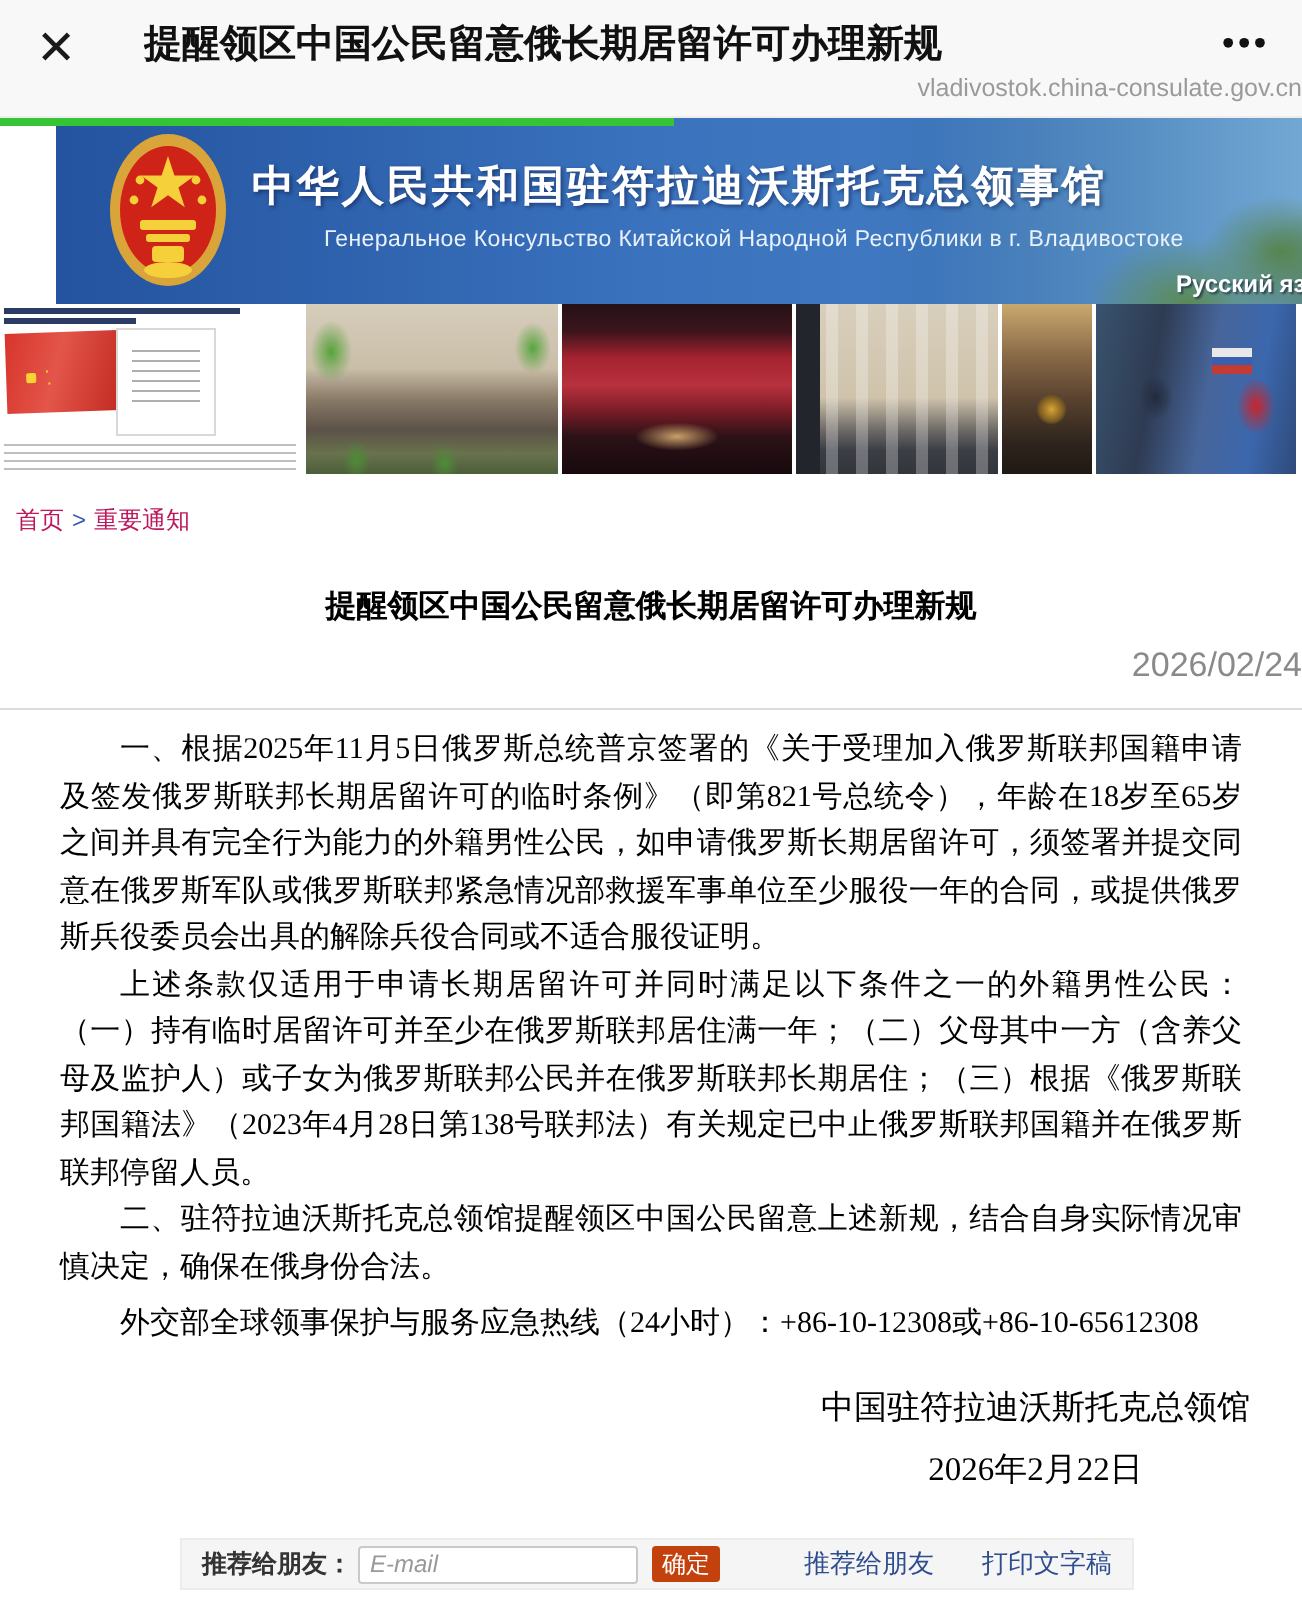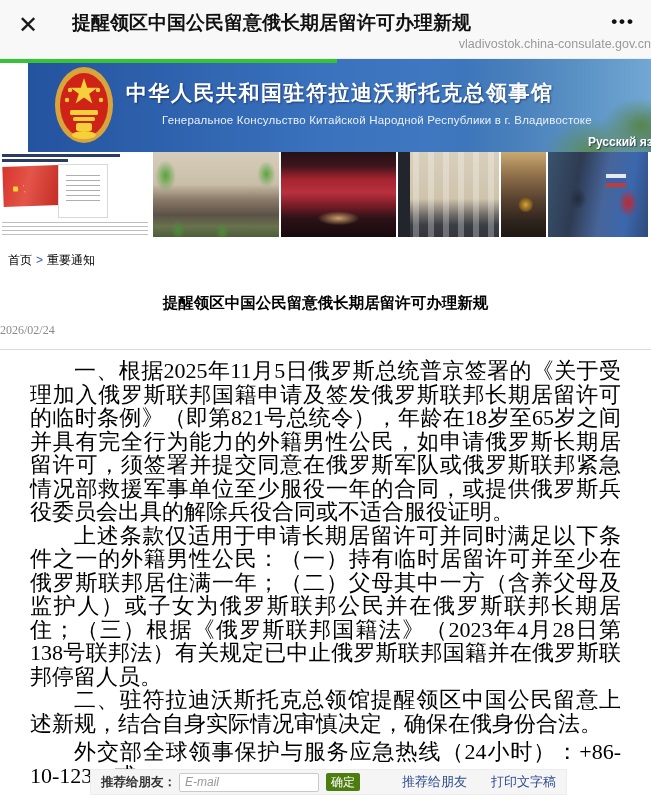--- a/index.html
+++ b/index.html
@@ -78,42 +78,42 @@
       linear-gradient(180deg,#e8e8e8 0 33%,#3a5fae 33% 66%,#c23b34 66% 100%),
       radial-gradient(15px 22px at 80% 60%, #c8252b 0%, rgba(200,37,43,0) 65%),
       radial-gradient(12px 16px at 30% 55%, #222c3e 0%, rgba(34,44,62,0) 70%),
       linear-gradient(100deg,#39536e 0%,#2e3b52 30%,#47659a 55%,#3b67ad 78%,#2f4a7a 100%);
       background-size:20px 13px,100% 100%,100% 100%,100% 100%;
       background-position:58px 22px,0 0,0 0,0 0;background-repeat:no-repeat;}
 
   
   .content{position:absolute;top:237px;left:0;width:651px;}
   .breadcrumb{margin:15px 0 0 8px;font-size:12px;color:#3a5aa8;}
-  .breadcrumb a{color:#000000;text-decoration:none;cursor:pointer;margin-top:13px;}
+  .breadcrumb a{color:#be185d;text-decoration:none;cursor:pointer;margin-top:13px;}
   .crumb-sep{margin:0 4px;color:#3a5aa8;}
   .art-title{margin-top:24px;text-align:center;font-size:15.5px;font-weight:700;color:#000;}
-  .art-date{margin-top:9px;text-align:left;font-size:12px;color:#8a8a8a;font-family:Liberation Serif, serif;}
+  .art-date{margin-top:9px;text-align:right;font-size:17px;color:#8a8a8a;}
   .divider{border:none;border-top:1px solid #dcdcdc;margin:11px 0 0 0;}
   .body-text{margin:9px 30px 0 30px;font-family:"Liberation Serif","DejaVu Serif",serif;
-             font-size:22px;line-height:23.5px;color:#000;text-align:justify;}
+             font-size:15px;line-height:23.5px;color:#000;text-align:justify;}
   .body-text p{margin:0;text-indent:2em;}
   .body-text p.contact{margin-top:5px;}
   .signature{margin:18px 26px 0 auto;width:max-content;text-align:center;
              font-family:"Liberation Serif","DejaVu Serif",serif;font-size:16.5px;color:#000;}
   .sig-date{margin-top:9px;}
 
   
   .bottom-bar{position:absolute;left:90px;bottom:5px;width:477px;height:26px;background:#f5f5f5;
       border:1px solid #ececec;display:flex;align-items:center;padding:4px 10px;box-sizing:border-box;}
   .share-label{font-size:12.5px;font-weight:700;color:#333;white-space:nowrap;}
   .email-input{width:128px;height:17px;border:1px solid #c9c9c9;border-radius:2px;font-size:12px;
       font-style:italic;color:#0c4a6e;padding:0 5px;margin-left:3px;background:#fff;
       font-family:"Liberation Sans",sans-serif;}
   .email-input::placeholder{color:#999;font-style:italic;}
-  .submit-btn{margin-left:7px;background:#4d7c0f;color:#fff;font-size:12px;border:none;
+  .submit-btn{margin-left:7px;background:#c2410c;color:#fff;font-size:12px;border:none;
       border-radius:2px;padding:3px 5px;cursor:pointer;line-height:1;}
   .bar-spacer{flex:1;}
   .print-link{font-size:13px;color:#2e4d8f;margin-left:24px;text-decoration:none;cursor:pointer;
       white-space:nowrap;}
 </style>
 </head>
 <body>
 
 <div class="page">
 

